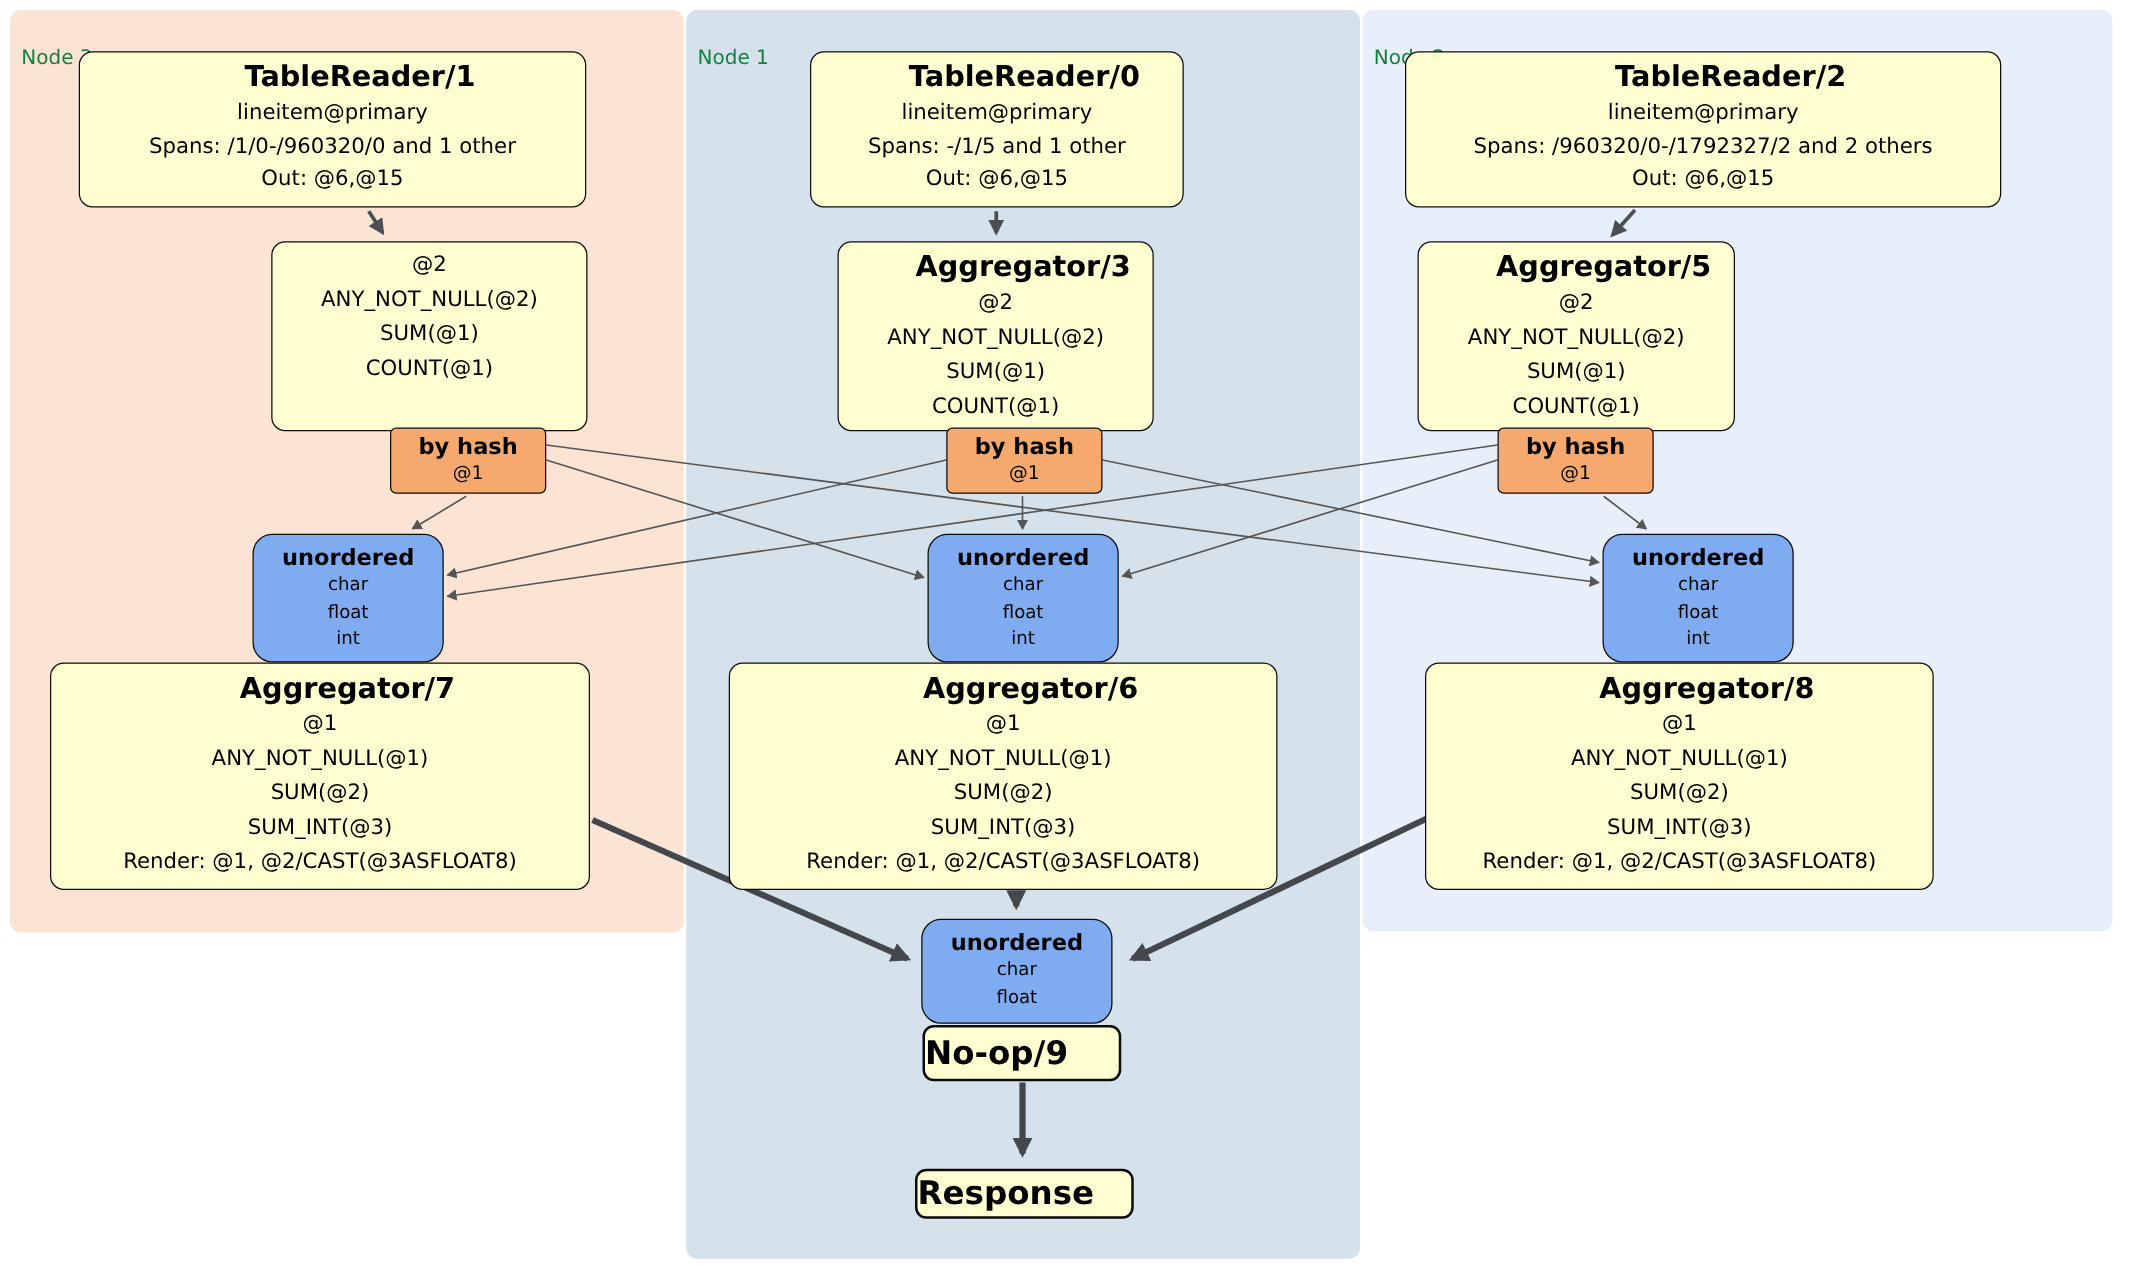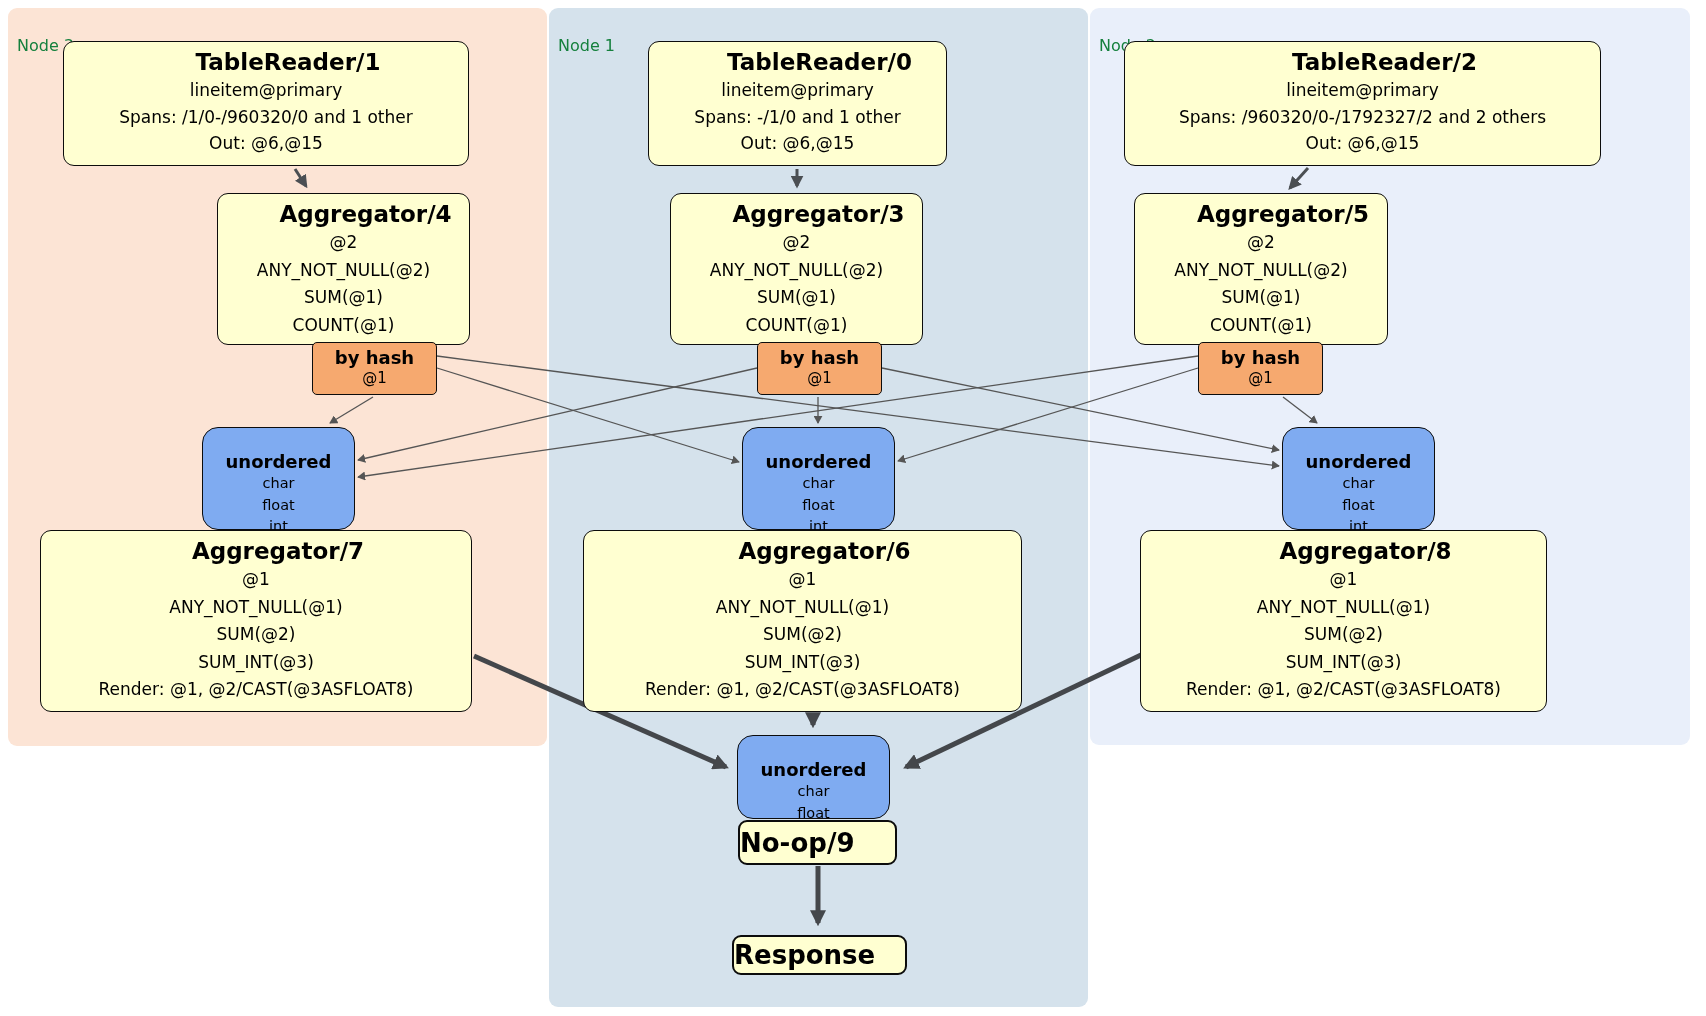--- a/index.html
+++ b/index.html
@@ -19,21 +19,21 @@
   .ptitle{font-weight:bold;font-size:23px;line-height:30px;white-space:nowrap;padding-left:44px;}
   .pline{font-size:17px;line-height:26.5px;white-space:nowrap;}
   .agg .pline{line-height:27.5px;}
 
   .router{position:absolute;z-index:2;background:#f6a96f;border:1.6px solid #0c0c0c;
           border-radius:5px;text-align:center;box-sizing:border-box;padding-top:4px;}
   .rtitle{font-weight:bold;font-size:18px;line-height:22px;}
   .rsub{font-size:15px;line-height:19px;}
 
   .sync{position:absolute;z-index:2;background:#7fabf1;border:1.6px solid #0c0c0c;
-        border-radius:16px;text-align:center;box-sizing:border-box;padding-top:22px;}
+        border-radius:16px;text-align:center;box-sizing:border-box;padding-top:7px;}
   .stitle{font-weight:bold;font-size:18px;line-height:23px;}
   .sline{font-size:14.5px;line-height:21.5px;}
 
   .mini{position:absolute;z-index:2;background:#ffffd1;border:2px solid #0c0c0c;
         border-radius:9px;text-align:center;font-weight:bold;font-size:26px;
         box-sizing:border-box;display:flex;align-items:center;}
 </style>
 </head>
 <body>
 
@@ -90,32 +90,31 @@
 
   <div class="pbox" style="left:63px;top:41px;width:406px;height:125px">
     <div class="ptitle">TableReader/1</div>
     <div class="pline">lineitem@primary</div>
     <div class="pline">Spans: /1/0-/960320/0 and 1 other</div>
     <div class="pline">Out: @6,@15</div>
   </div>
   <div class="pbox" style="left:648px;top:41px;width:299px;height:125px">
     <div class="ptitle">TableReader/0</div>
     <div class="pline">lineitem@primary</div>
-    <div class="pline">Spans: -/1/0 and 1 other</div>
+    <div class="pline">Spans: -/1/5 and 1 other</div>
     <div class="pline">Out: @6,@15</div>
   </div>
   <div class="pbox" style="left:1124px;top:41px;width:477px;height:125px">
     <div class="ptitle">TableReader/2</div>
     <div class="pline">lineitem@primary</div>
     <div class="pline">Spans: /960320/0-/1792327/2 and 2 others</div>
     <div class="pline">Out: @6,@15</div>
   </div>
 
   <div class="pbox agg" style="left:217px;top:193px;width:253px;height:152px">
-    <div class="ptitle">Aggregator/4</div>
     <div class="pline">@2</div>
     <div class="pline">ANY_NOT_NULL(@2)</div>
     <div class="pline">SUM(@1)</div>
     <div class="pline">COUNT(@1)</div>
   </div>
   <div class="pbox agg" style="left:670px;top:193px;width:253px;height:152px">
     <div class="ptitle">Aggregator/3</div>
     <div class="pline">@2</div>
     <div class="pline">ANY_NOT_NULL(@2)</div>
     <div class="pline">SUM(@1)</div>

